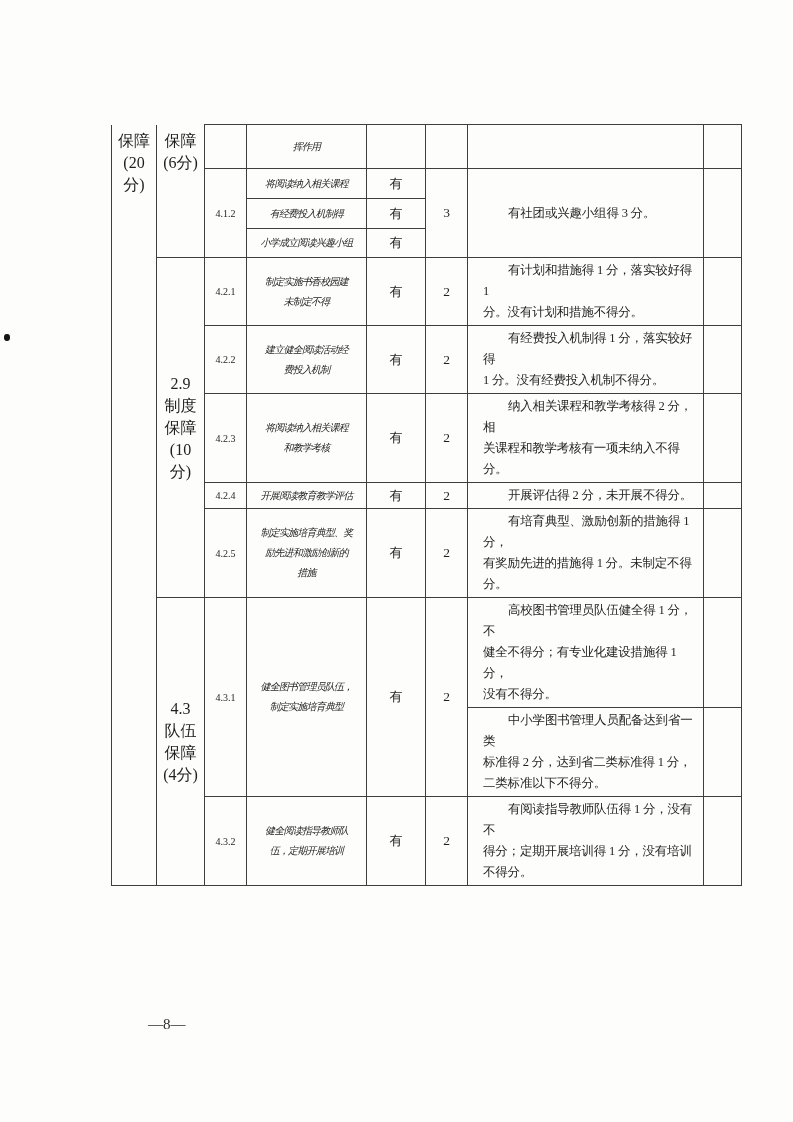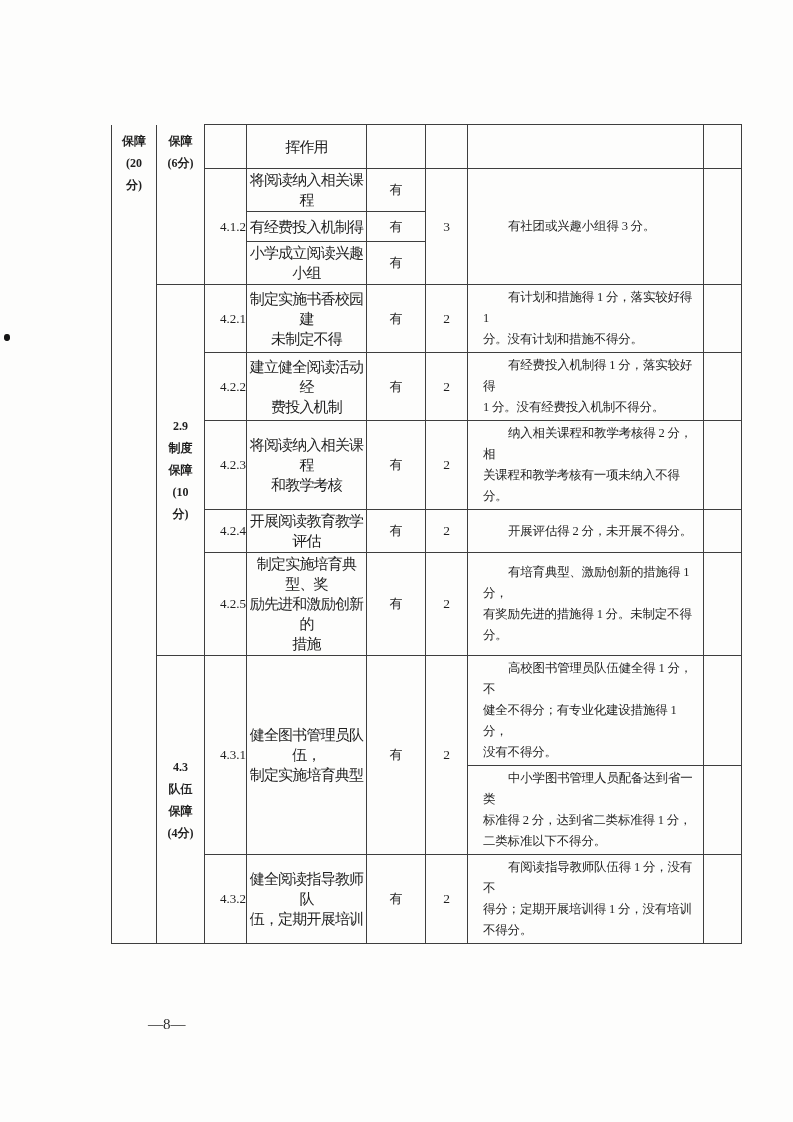--- a/index.html
+++ b/index.html
@@ -27,28 +27,28 @@
     border:1px solid #3e3e3e;
     vertical-align:middle; text-align:center;
     overflow:hidden;
   }
   
   .r1{height:44px}.r2{height:30px}.r3{height:30px}.r4{height:29px}
   .r5{height:52px}.r6{height:52px}.r7{height:64px}.r8{height:26px}
   .r9{height:62px}.r10{height:66px}.r11{height:69px}.r12{height:56px}
   
   .cat, .sec {
-    font-weight:bold; font-size:12px; line-height:22px;
+    font-weight:normal; font-size:16px; line-height:22px;
     white-space:pre-line;
   }
   .top-open { border-top:none; vertical-align:top; padding-top:5px; }
-  .num { font-size:13px;text-align:right; }
+  .num { font-size:10px; }
   .desc {
-    font-size:15px; letter-spacing:-0.8px; line-height:20px;
-    white-space:pre-line; padding:1px;
+    font-size:10px; letter-spacing:-0.8px; line-height:20px;
+    white-space:pre-line; padding:1px;font-style:italic;
   }
   .has { font-size:13px; }
   .score { font-size:13.5px; }
   .crit { text-align:left; padding:2px 5px; }
   .crit p {
     font-size:12.5px; line-height:21px;
     text-indent:2em; white-space:pre-line;
     letter-spacing:-0.2px;
     margin-left:10px;
   }

